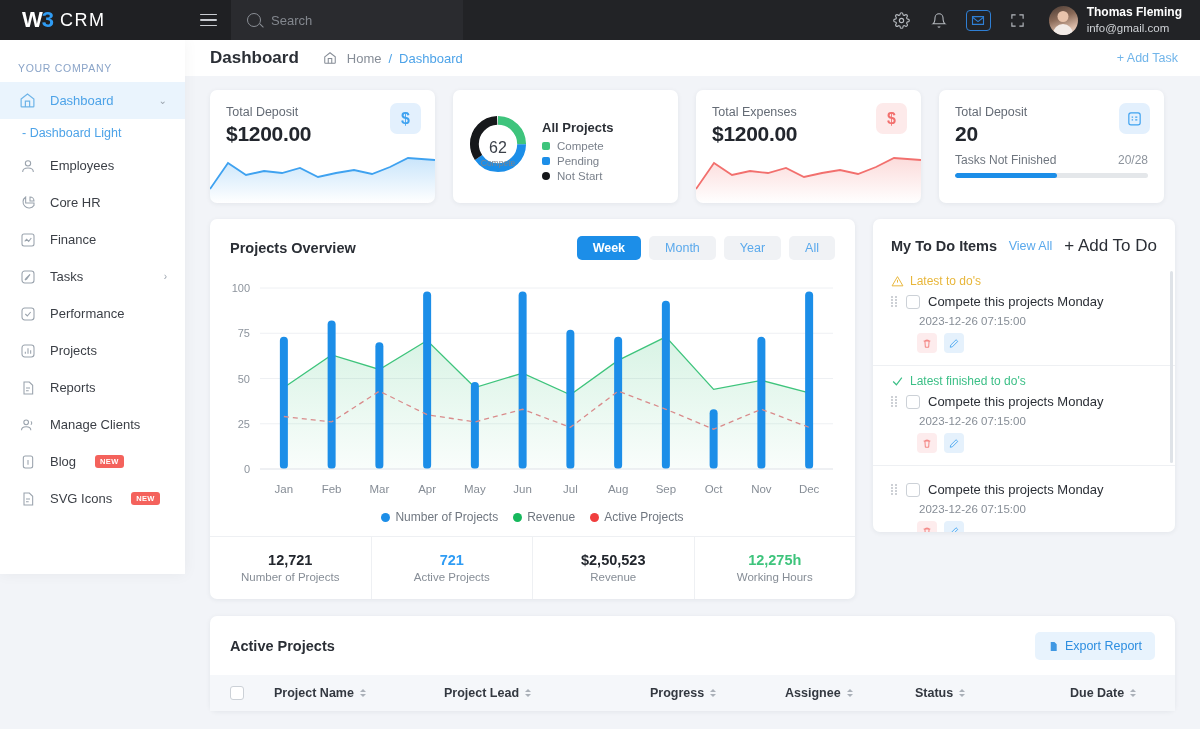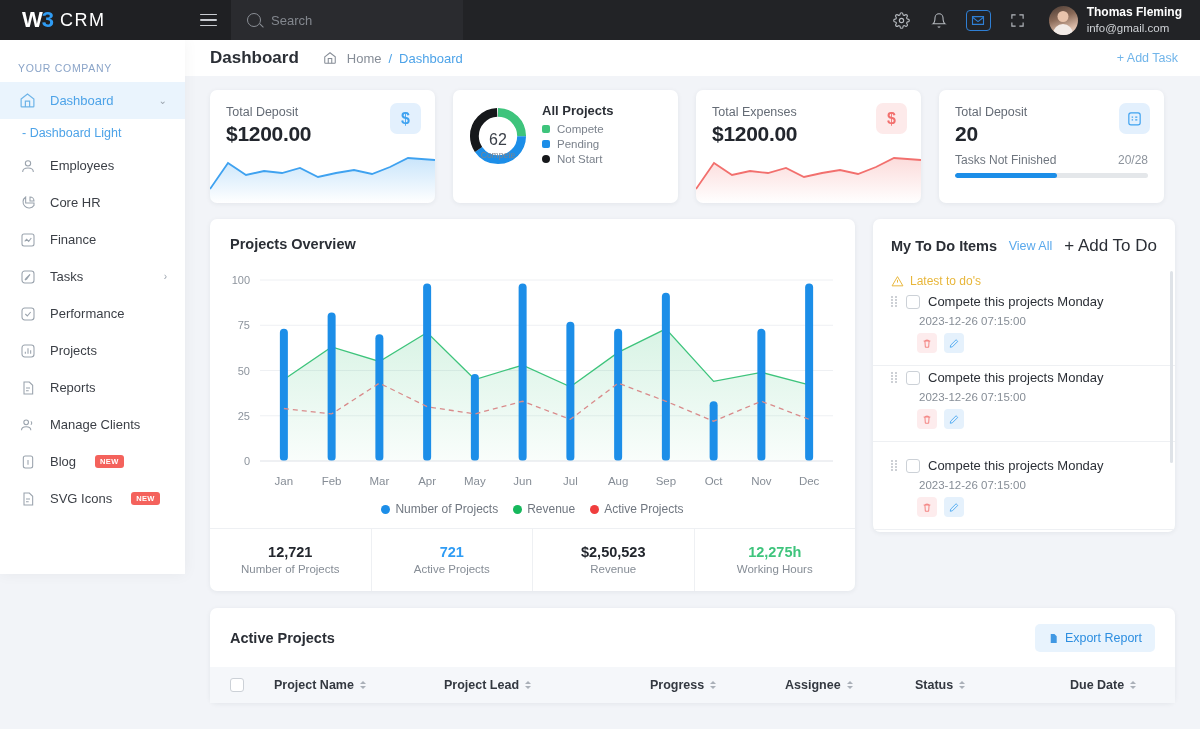--- a/index.html
+++ b/index.html
@@ -72,21 +72,21 @@
   .c-value { font-size:21px; font-weight:bold; color:#22262d; letter-spacing:-.3px; }
   .c-icon { position:absolute; top:13px; right:14px; width:31px; height:31px; border-radius:7px; display:flex; align-items:center; justify-content:center; font-size:16px; font-weight:bold; z-index:3; }
   .ic-blue { background:#e3f0fd; color:#3fa2f0; }
   .ic-red { background:#fdeaea; color:#f2706e; }
   .spark { position:absolute; left:0; bottom:0; width:100%; height:60px; }
   .donutwrap { display:flex; align-items:center; gap:13px; padding:13px 14px 0 14px; }
   .donut { width:62px; height:62px; position:relative; flex:none; }
   .donut-center { position:absolute; inset:0; display:flex; flex-direction:column; align-items:center; justify-content:center; }
   .donut-num { font-size:16px; color:#3b4049; line-height:1;margin-top:20px; }
   .donut-cap { font-size:8.5px; color:#7d848d; margin-top:2px; }
-  .legend-title { font-size:13px; font-weight:bold; color:#2b2f36; margin-bottom:5px; }
+  .legend-title { font-size:13px; font-weight:bold; color:#2b2f36; margin-bottom:5px;margin-top:17px; }
   .lg-row { display:flex; align-items:center; gap:7px; margin-bottom:3px; }
   .lg-dot { width:8px; height:8px; border-radius:2px; flex:none; }
   .lg-txt { font-size:11.5px; color:#7b828c; }
   .prog-label { display:flex; justify-content:space-between; align-items:baseline; margin-top:7px; }
   .prog-l { font-size:12px; color:#6f767f; }
   .prog-r { font-size:12px; color:#8d949d; }
   .prog-bar { height:5px; background:#e4e7ea; border-radius:3px; margin-top:6px; overflow:hidden; }
   .prog-fill { height:100%; background:#1c8ee8; border-radius:3px; }
 
   
@@ -426,20 +426,26 @@
           </svg>
       </div>
     </div>
   </div>
 
   <div class="midrow">
 
     <div class="panel chartpanel">
       <div class="cp-head">
         <span class="cp-title">Projects Overview</span>
+        <span class="segs">
+          <span class="seg on">Week</span>
+          <span class="seg">Month</span>
+          <span class="seg">Year</span>
+          <span class="seg">All</span>
+        </span>
       </div>
 
       <div class="chartbox">
         <svg id="mainchart" width="633" height="235" viewBox="0 0 633 235">
             <defs>
               <linearGradient id="areaG" x1="0" y1="0" x2="0" y2="1">
                 <stop offset="0" stop-color="#3ec47c" stop-opacity=".20"></stop>
                 <stop offset="1" stop-color="#3ec47c" stop-opacity=".03"></stop>
               </linearGradient>
             </defs>
@@ -558,20 +564,26 @@
               </svg>
           </span>
           <span class="td-b edt">
             <svg width="10" height="11" viewBox="0 0 24 24" fill="none" stroke="#3fa2f0" stroke-width="2">
                 <path d="M17 3l4 4L8 20l-5 1 1-5z"></path>
               </svg>
           </span>
         </div>
       </div>
 
+      <div class="td-sect done">
+        <svg width="13" height="13" viewBox="0 0 24 24" fill="none" stroke="#3bbf86" stroke-width="2.2">
+            <path d="M4 12l6 6L20 5"></path>
+          </svg>
+        <span>Latest finished to do's</span>
+      </div>
       <div class="td-item">
         <div class="td-row">
           <span class="grip">
               <i></i>
               <i></i>
               <i></i>
               <i></i>
               <i></i>
               <i></i>
               <i></i>

